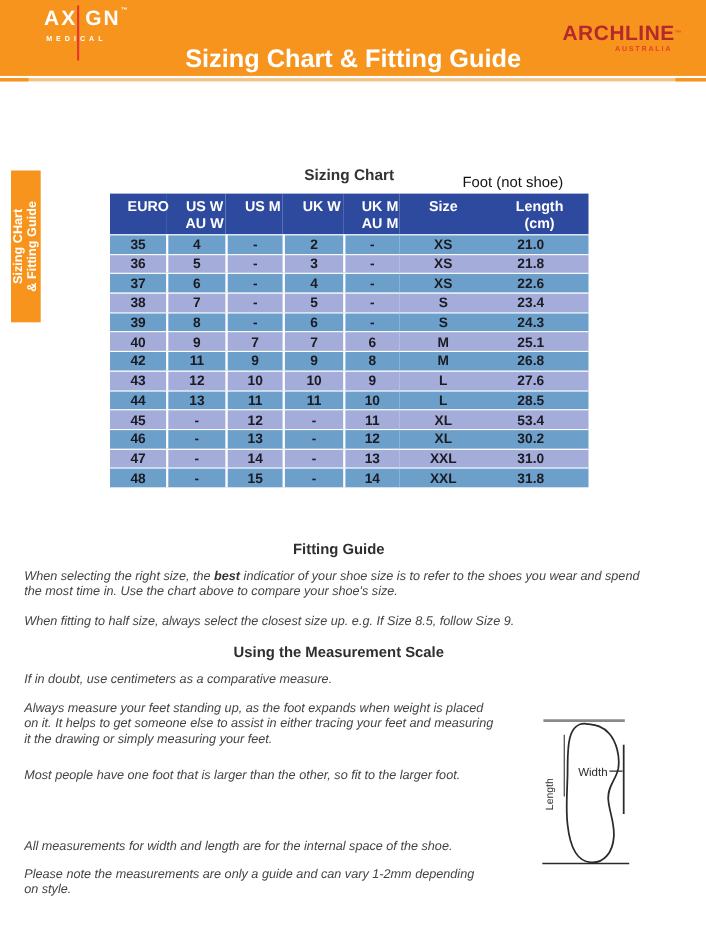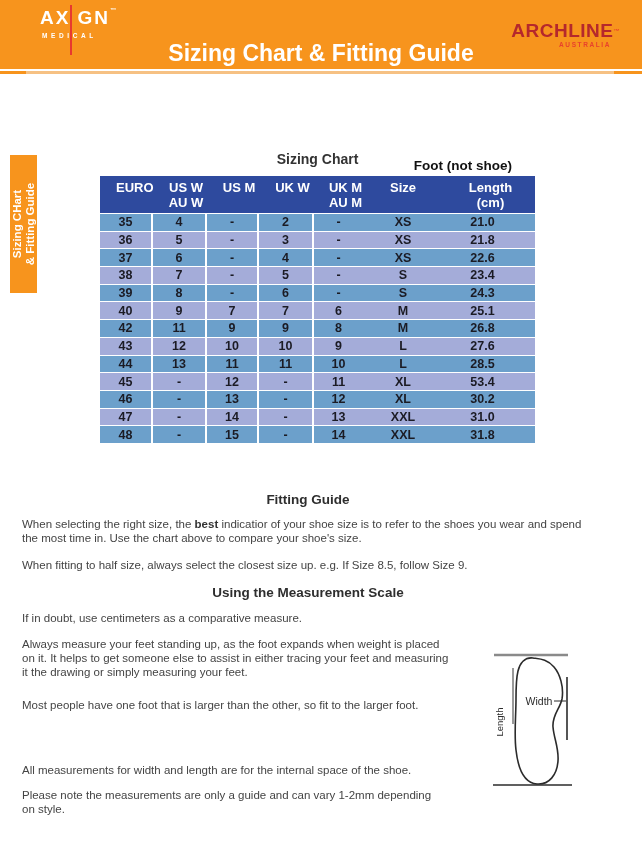--- a/index.html
+++ b/index.html
@@ -30,40 +30,40 @@
   
   .side-tab{position:absolute;left:10px;top:155px;width:27px;height:138px;background:#F7941D;}
   .side-tab .rot{position:absolute;left:50%;top:50%;width:138px;
                  transform:translate(-50%,-50%) rotate(-90deg);
                  text-align:center;color:#fff;font-weight:bold;font-size:11.5px;line-height:13px;white-space:nowrap;}
 
   
   .chart-title{position:absolute;left:100px;top:151px;width:435px;text-align:center;
                font-size:14px;font-weight:bold;color:#333;}
   .foot-note{position:absolute;left:380px;top:158px;width:132px;text-align:right;
-             font-size:13.5px;font-weight:bold;color:#111;}
+             font-size:13.5px;font-weight:normal;color:#111;}
 
   table.sizing{position:absolute;left:100px;top:176px;width:435px;
                border-collapse:separate;border-spacing:0;table-layout:fixed;}
   table.sizing th{background:#2E4A9E;color:#fff;font-size:13px;font-weight:bold;
                   vertical-align:top;padding:4px 0 3px 16px;text-align:center;line-height:15px;height:28px;}
   table.sizing th .sub{display:block;font-weight:bold;}
   table.sizing td{font-size:12.5px;font-weight:bold;color:#1b1b24;text-align:center;
                   height:16.7px;padding:0;border-top:1.5px solid #fff;line-height:16px;}
   table.sizing tbody tr:nth-child(odd) td{background:#6CA0CB;}
   table.sizing tbody tr:nth-child(even) td{background:#A4ACD9;}
   table.sizing td:nth-child(2),table.sizing td:nth-child(3),
   table.sizing td:nth-child(4),table.sizing td:nth-child(5){border-left:2px solid #fff;}
   table.sizing th.col-size,table.sizing td:nth-child(6){text-align:center;padding-left:13px;}
 
   
   .h-center{position:absolute;left:0;width:616px;text-align:center;
             font-size:13.5px;font-weight:bold;color:#2e2e2e;}
   .para{position:absolute;left:22px;font-size:11.5px;line-height:14px;color:#444;
-        white-space:pre-line;}
+        white-space:pre-line;font-style:italic;}
   .bold{font-weight:bold;color:#333;}
 
   
   .foot-diagram{position:absolute;left:486px;top:644px;width:92px;height:152px;}
 </style>
 </head>
 <body>
 
 <div class="page">
 

